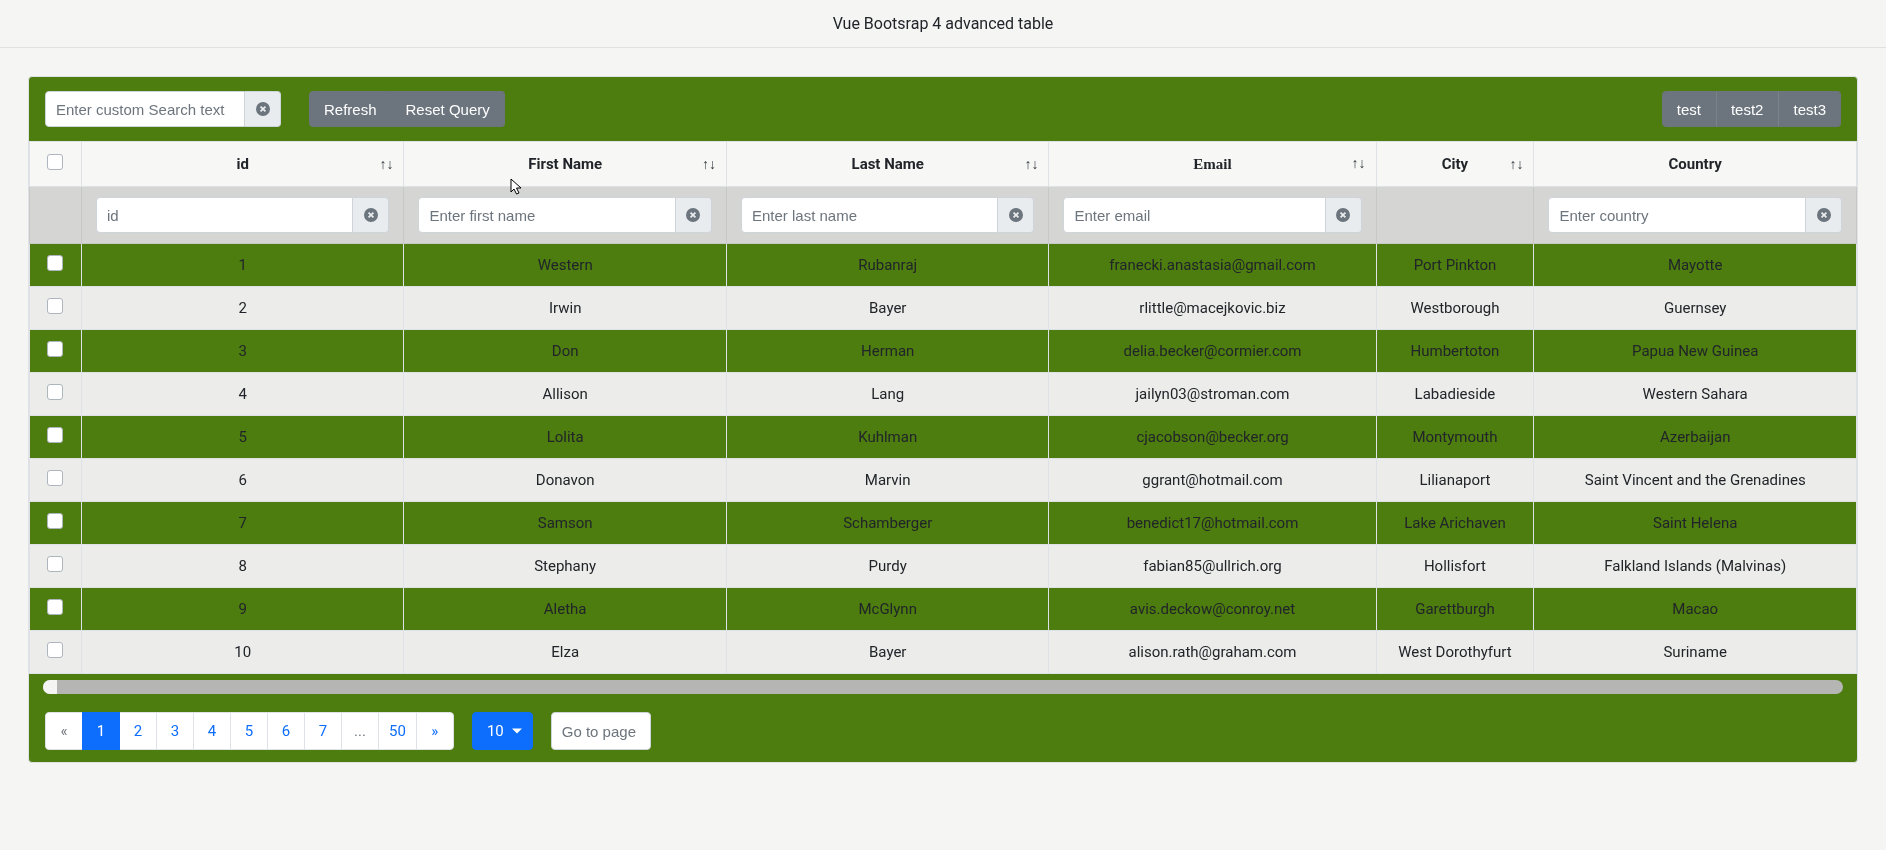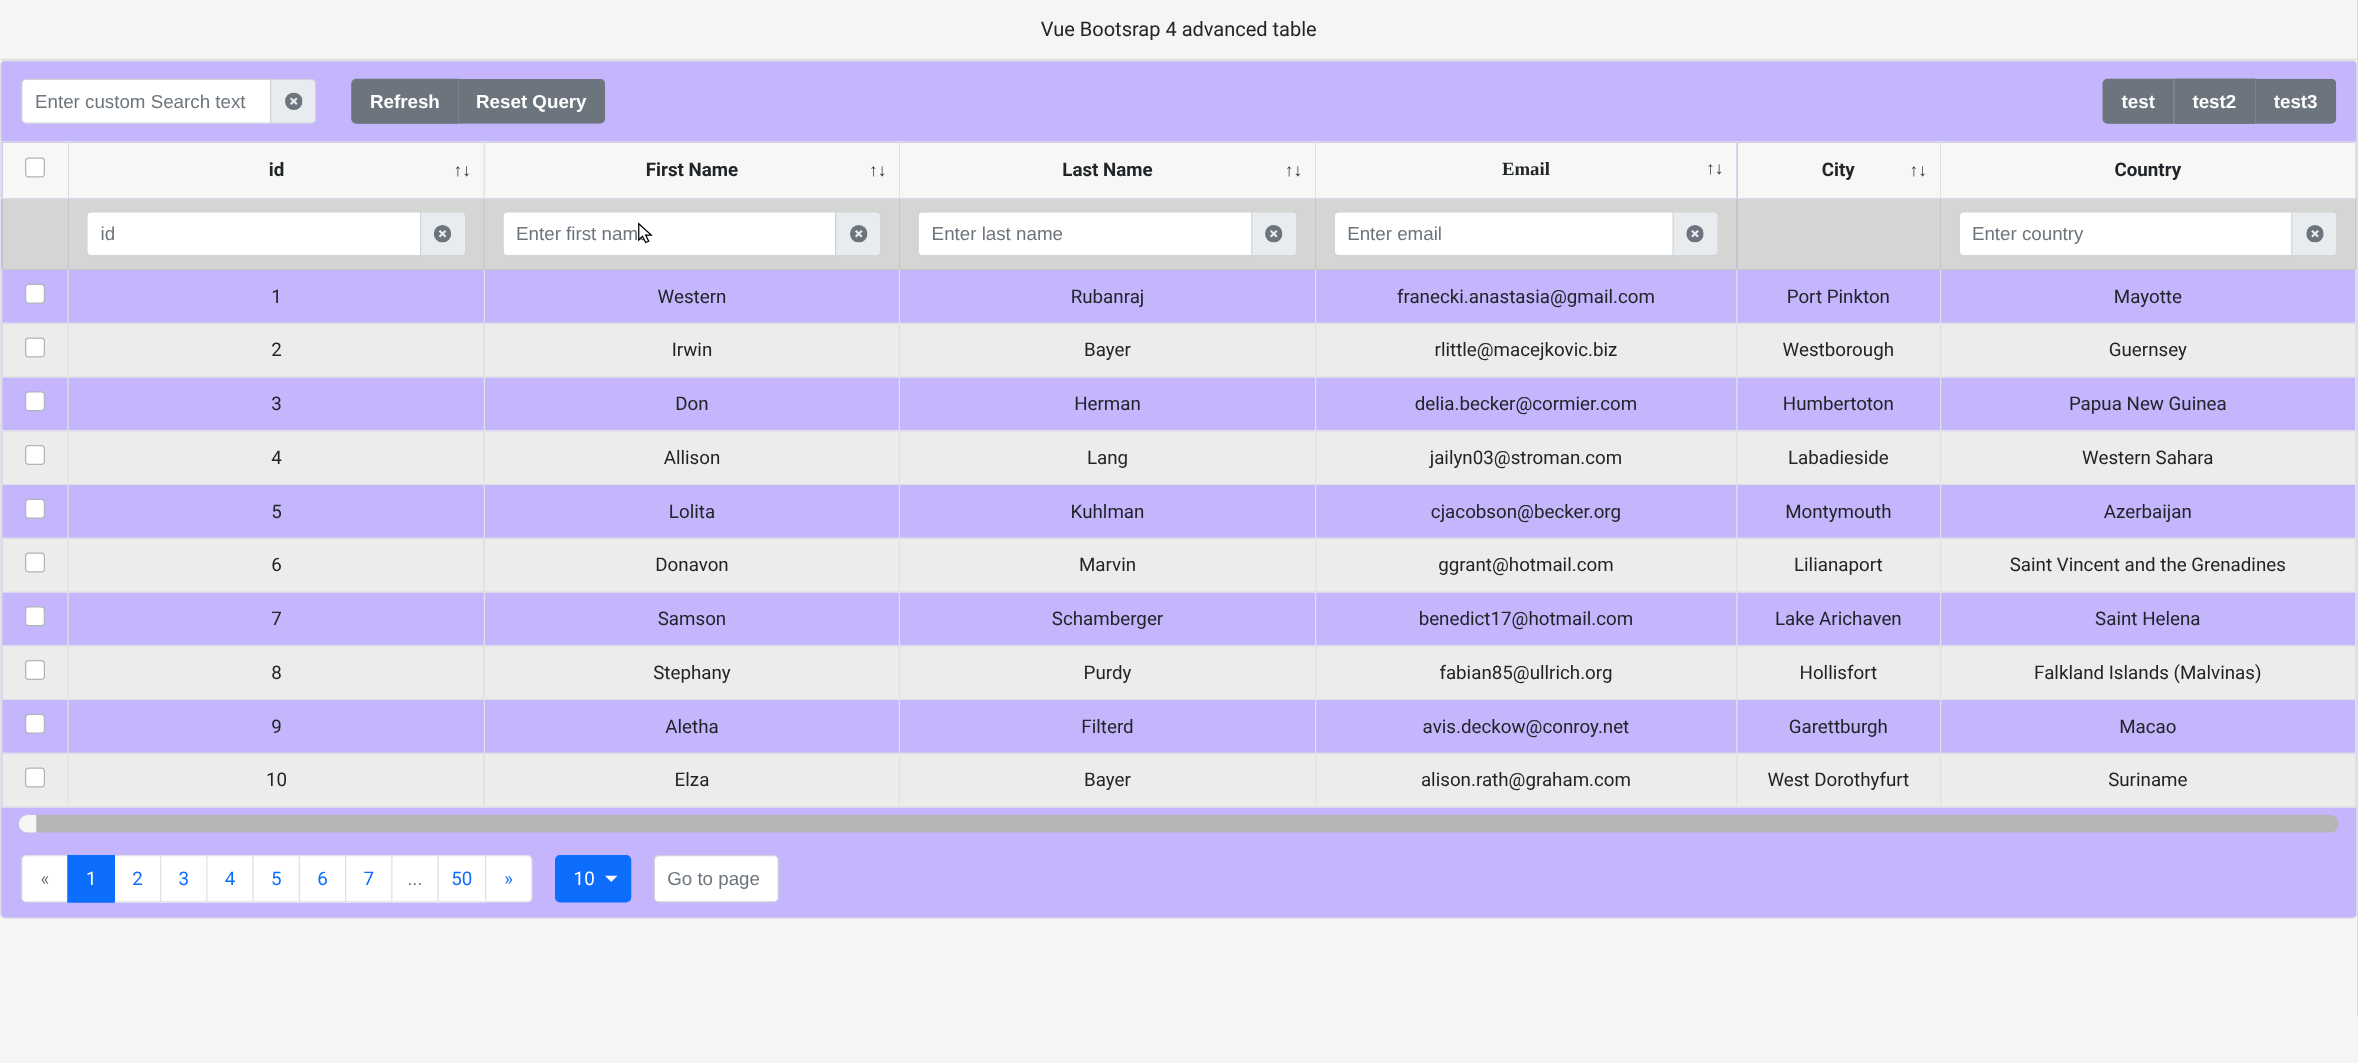--- a/index.html
+++ b/index.html
@@ -9,22 +9,22 @@
   color: #212529;
   font-size: 15px;
 }
 .header {
   text-align: center;
   padding: 14px 0;
   font-size: 16px;
   border-bottom: 1px solid #e0e0de;
 }
 .container {
-  margin: 0;
-  background: #c4b5fd;
+  margin: 28px;
+  background: #4d7c0f;
   border: 1px solid #dee2e6;
   border-radius: 4px;
 }
 .toolbar {
   display: flex;
   align-items: center;
   padding: 14px 16px;
   gap: 10px;
 }
 .search-wrap {
@@ -57,21 +57,20 @@
 .clear-btn svg { width: 14px; height: 14px; fill: #6c757d; }
 .btn-group { display: flex; gap: 0; margin-left: 18px; }
 .btn {
   height: 36px;
   padding: 0 14px;
   background: #6c757d;
   color: #fff;
   border: 1px solid #6c757d;
   font-size: 15px;
   cursor: pointer;
-  font-weight: bold;
 }
 .btn:first-child { border-radius: 4px 0 0 4px; }
 .btn:last-child { border-radius: 0 4px 4px 0; border-left: none; }
 .spacer { flex: 1; }
 .right-btns { display: flex; }
 .right-btns .btn { border-radius: 0; border-left: 1px solid rgba(255,255,255,0.1); text-align: right; }
 .right-btns .btn:first-child { border-radius: 4px 0 0 4px; border-left: 1px solid #6c757d; }
 .right-btns .btn:last-child { border-radius: 0 4px 4px 0; }
 table { width: 100%; border-collapse: collapse; }
 thead th {
@@ -387,21 +386,21 @@
           <td>Stephany</td>
           <td>Purdy</td>
           <td>fabian85@ullrich.org</td>
           <td>Hollisfort</td>
           <td>Falkland Islands (Malvinas)</td>
         </tr>
         <tr>
           <td class="checkbox-cell"><span class="chk"></span></td>
           <td>9</td>
           <td>Aletha</td>
-          <td>Filterd</td>
+          <td>McGlynn</td>
           <td>avis.deckow@conroy.net</td>
           <td>Garettburgh</td>
           <td>Macao</td>
         </tr>
         <tr>
           <td class="checkbox-cell"><span class="chk"></span></td>
           <td>10</td>
           <td>Elza</td>
           <td>Bayer</td>
           <td>alison.rath@graham.com</td>

